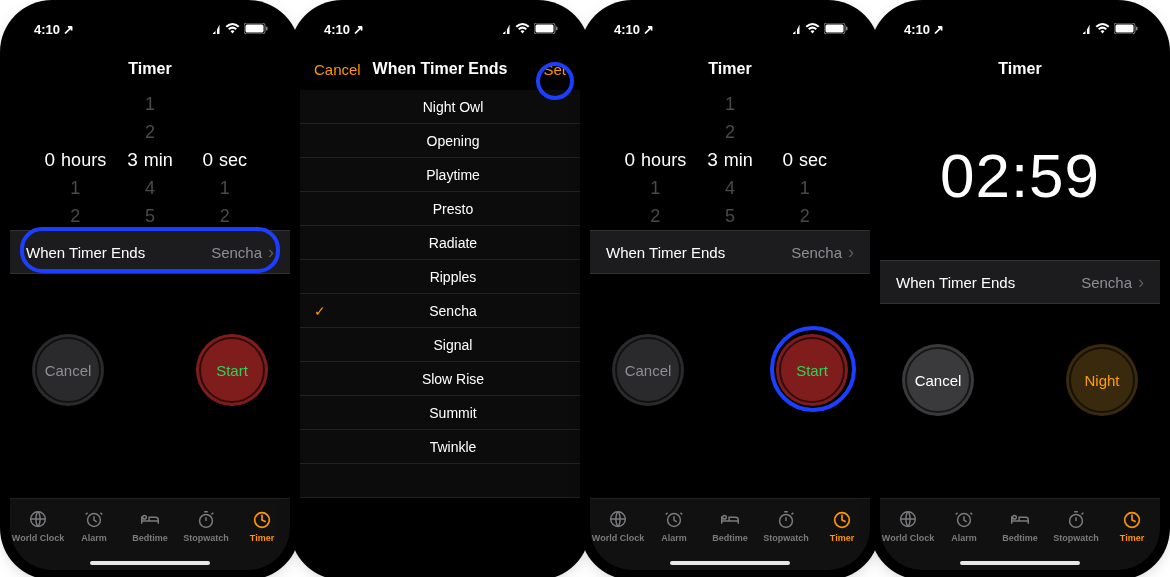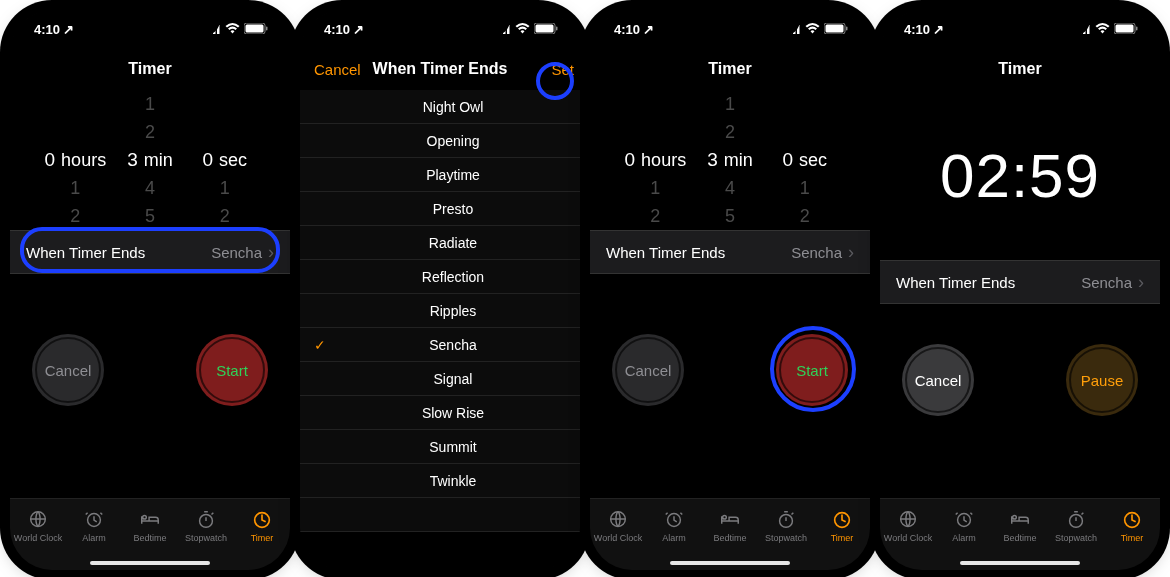--- a/index.html
+++ b/index.html
@@ -19,21 +19,21 @@
     height: 38px; display: flex; justify-content: space-between; 
     padding: 0 22px 0 24px; color: #fff; font-size: 13px; font-weight: 600;
   }
   .status-bar .left { display:flex; align-items:center; gap:3px;}
   .status-bar .right { display:flex; align-items:center; gap:4px;}
   .nav {
     height: 42px; display:flex; align-items:center; justify-content:center;
     position:relative; color:#fff; font-size:16px; font-weight:600;
   }
   .nav .left-btn { position:absolute; left:14px; color:#ff9500; font-size:15px; font-weight:400;}
-  .nav .right-btn { position:absolute; right:6px; color:#ff9500; font-size:15px; font-weight:400;}
+  .nav .right-btn { position:absolute; right:14px; color:#ff9500; font-size:15px; font-weight:400;}
   .picker-wrap { height: 140px; position:relative; color:#fff; font-size:18px; }
   .picker-cols { display:flex; justify-content:space-between; padding: 0 28px; height:100%;}
   .picker-col { width: 80px; text-align:center; position:relative; }
   .picker-col .row { height:28px; line-height:28px; color:#4a4a4a; font-size:18px;}
   .picker-col .row.sel { color:#fff; font-size:19px;}
   .picker-col .sel-text { display:inline-flex; gap:6px; align-items:baseline;}
   .picker-col .unit { font-size:18px; color:#fff;}
   .cell {
     height:44px; display:flex; align-items:center; padding:0 16px 0 16px;
     background:#1c1c1e; color:#fff; font-size:15px; justify-content:space-between;
@@ -50,21 +50,21 @@
   }
   .circle-btn::after{
     content:''; position:absolute; inset:3px; border:2px solid rgba(0,0,0,.6); border-radius:50%;
   }
   .btn-cancel { background:#2a2a2c; color:#8e8e93;}
   .btn-cancel.active { background:#3a3a3c; color:#fff;}
   .btn-start { background:#7f1d1d; color:#30d158;}
   .btn-pause { background:#3a2a0d; color:#ff9f0a;}
   .tab-bar {
     position:absolute; bottom:0; left:0; right:0; height:72px; background:#111;
-    display:flex; padding-bottom:18px; border-top:1px solid #222;
+    display:flex; padding-bottom:18px; border-top:1px solid #222;font-weight:bold;
   }
   .tab { flex:1; display:flex; flex-direction:column; align-items:center; justify-content:center; gap:2px;
     color:#7b7b7e; font-size:9px;}
   .tab.active { color:#ff9500;}
   .tab svg { width:24px; height:22px;}
   .home-indicator{
     position:absolute; bottom:5px; left:50%; transform:translateX(-50%);
     width:120px; height:4px; border-radius:3px; background:#fff; opacity:.9;
   }
   .highlight-ring {
@@ -246,23 +246,20 @@
         <div class="sound-row">
           <span>Playtime</span>
         </div>
         <div class="sound-row">
           <span>Presto</span>
         </div>
         <div class="sound-row">
           <span>Radiate</span>
         </div>
         <div class="sound-row">
-          <span>Reflection</span>
-        </div>
-        <div class="sound-row">
           <span>Ripples</span>
         </div>
         <div class="sound-row">
           <span class="check">✓</span>
           <span>Sencha</span>
         </div>
         <div class="sound-row">
           <span>Signal</span>
         </div>
         <div class="sound-row">
@@ -428,21 +425,21 @@
       <span class="right">
           <span>Sencha</span>
           <span class="chev">›</span>
         </span>
     </div>
     <div class="buttons-row" style="padding-top:40px;">
       <div class="circle-btn btn-cancel active">
           <span>Cancel</span>
         </div>
       <div class="circle-btn btn-pause">
-          <span>Pause</span>
+          <span>Night</span>
         </div>
     </div>
     <div class="tab-bar">
       <div class="tab">
           <svg viewBox="0 0 24 24" fill="none" stroke="currentColor" stroke-width="1.6">
             <circle cx="12" cy="11" r="8"></circle>
             <path d="M4 11h16M12 3c3 3 3 13 0 16M12 3c-3 3-3 13 0 16"></path>
           </svg>
           <span>World Clock</span>
         </div>

